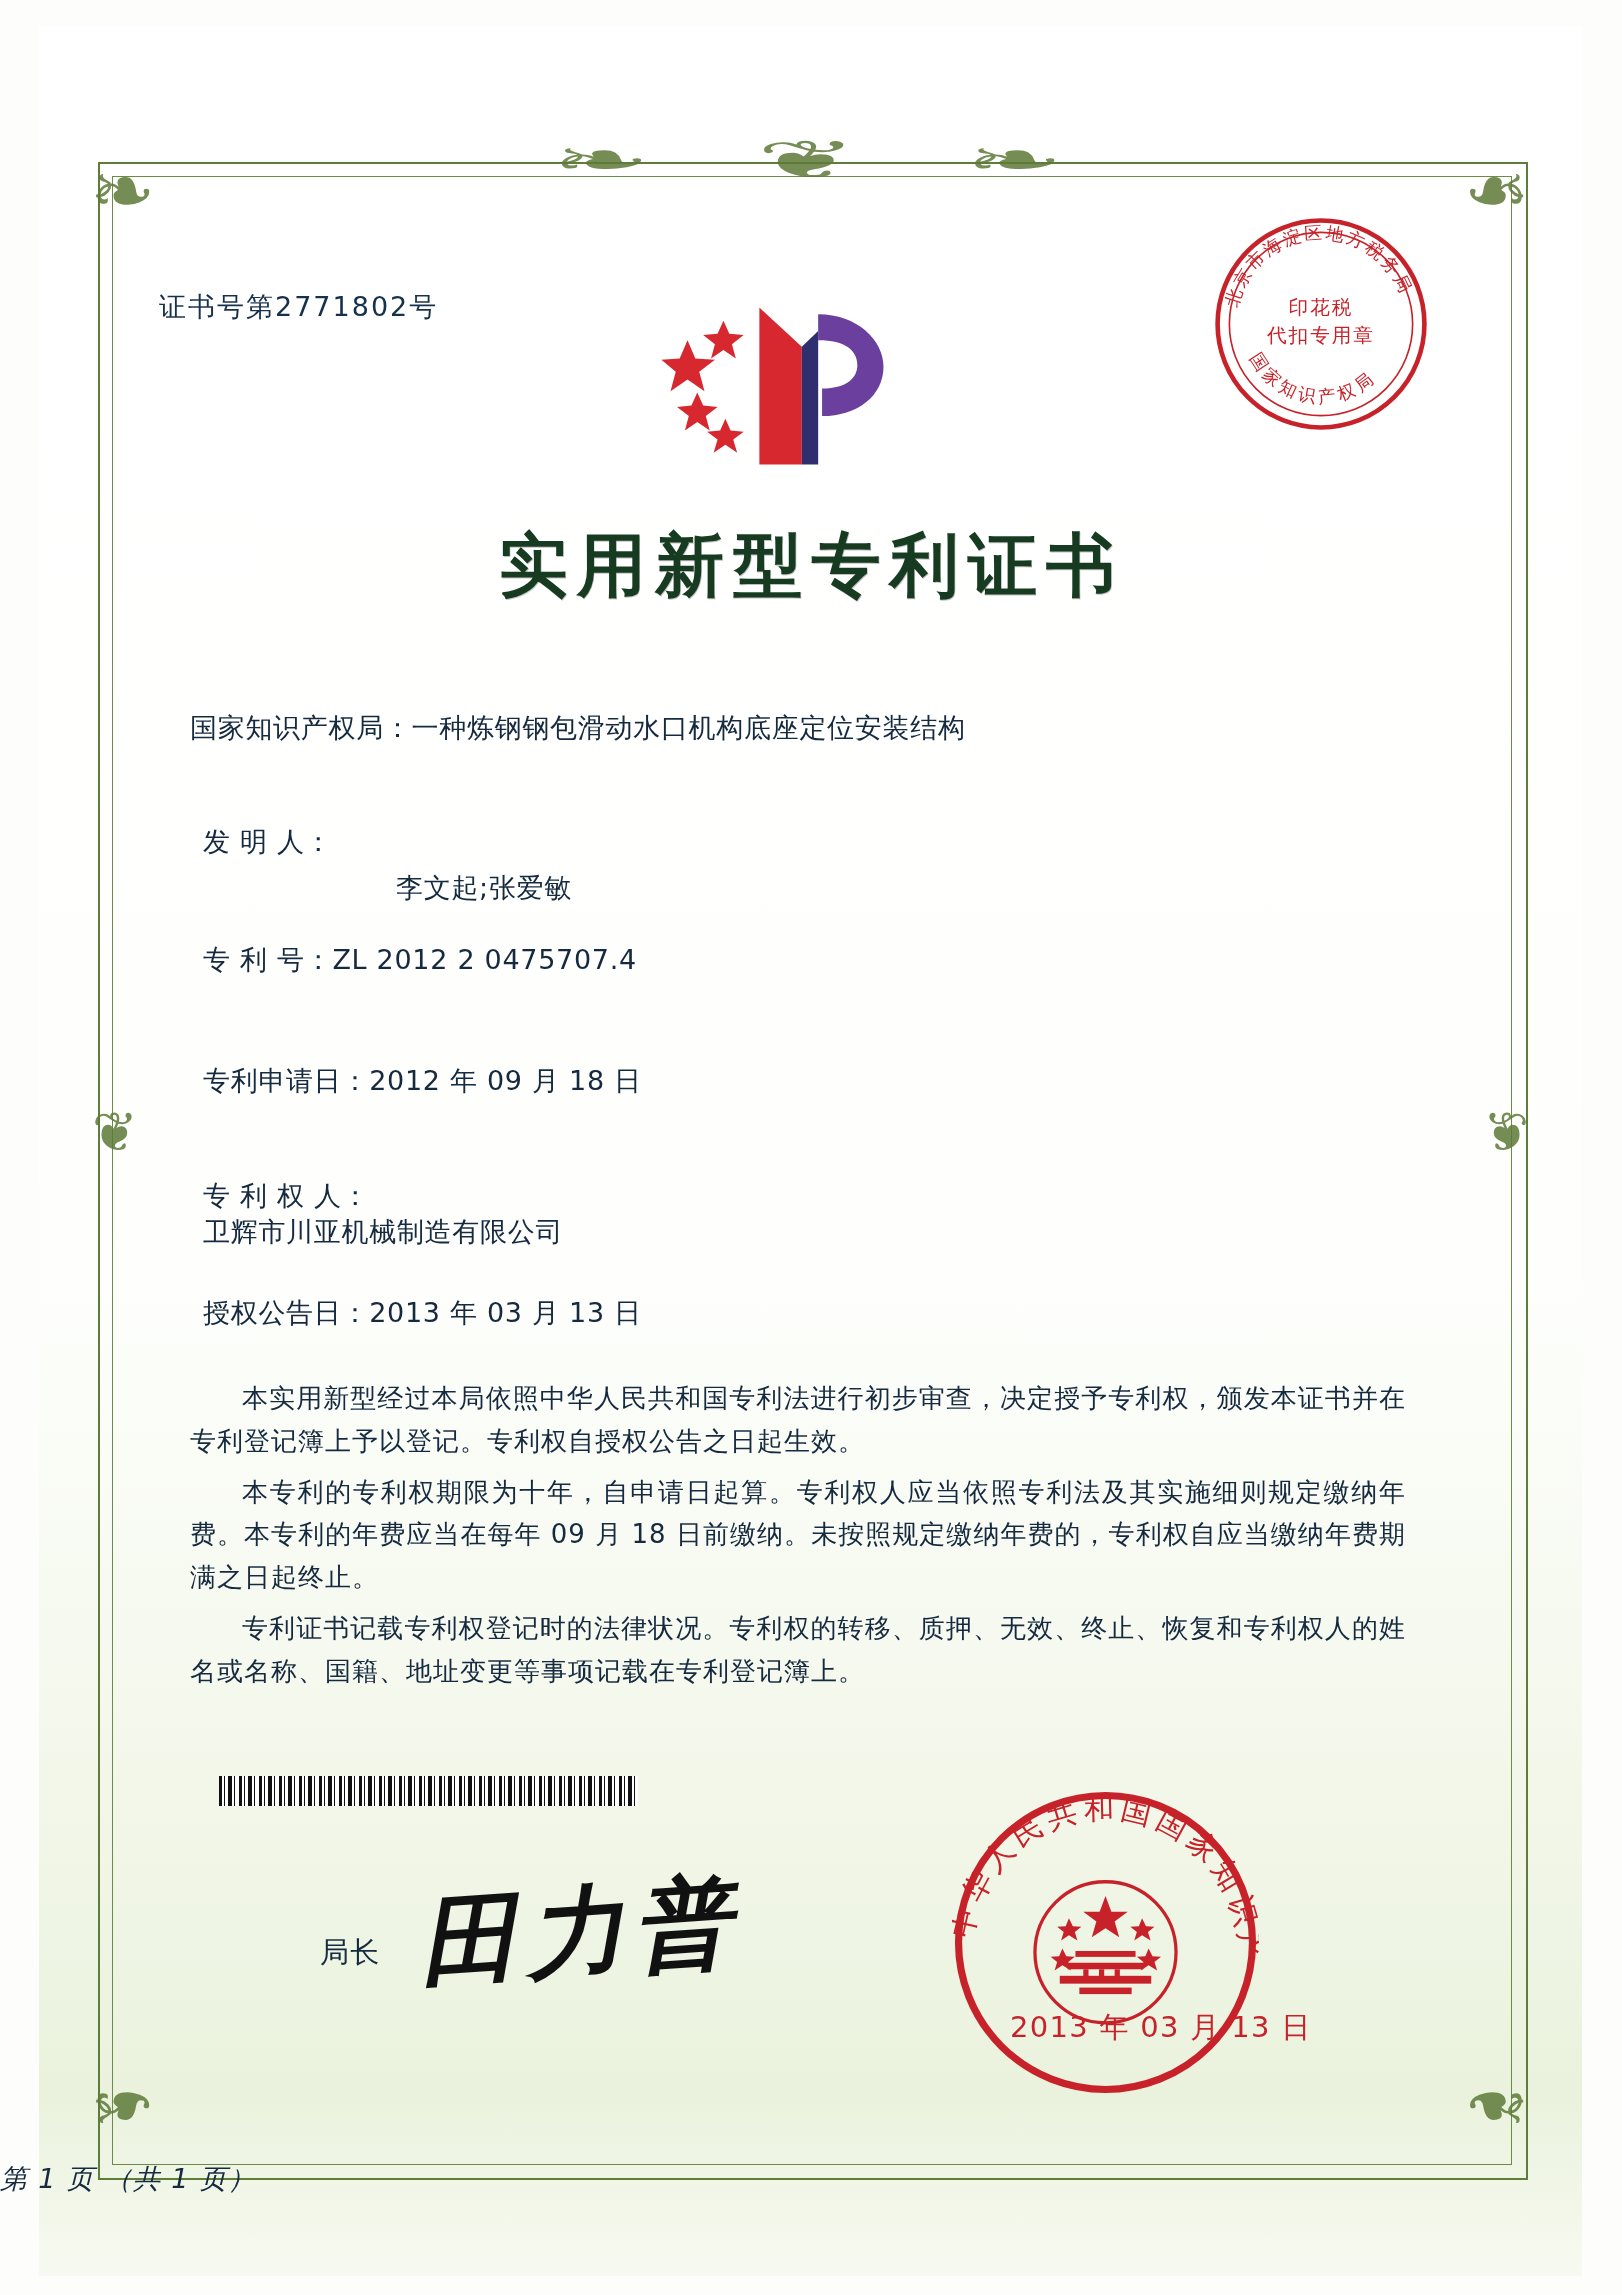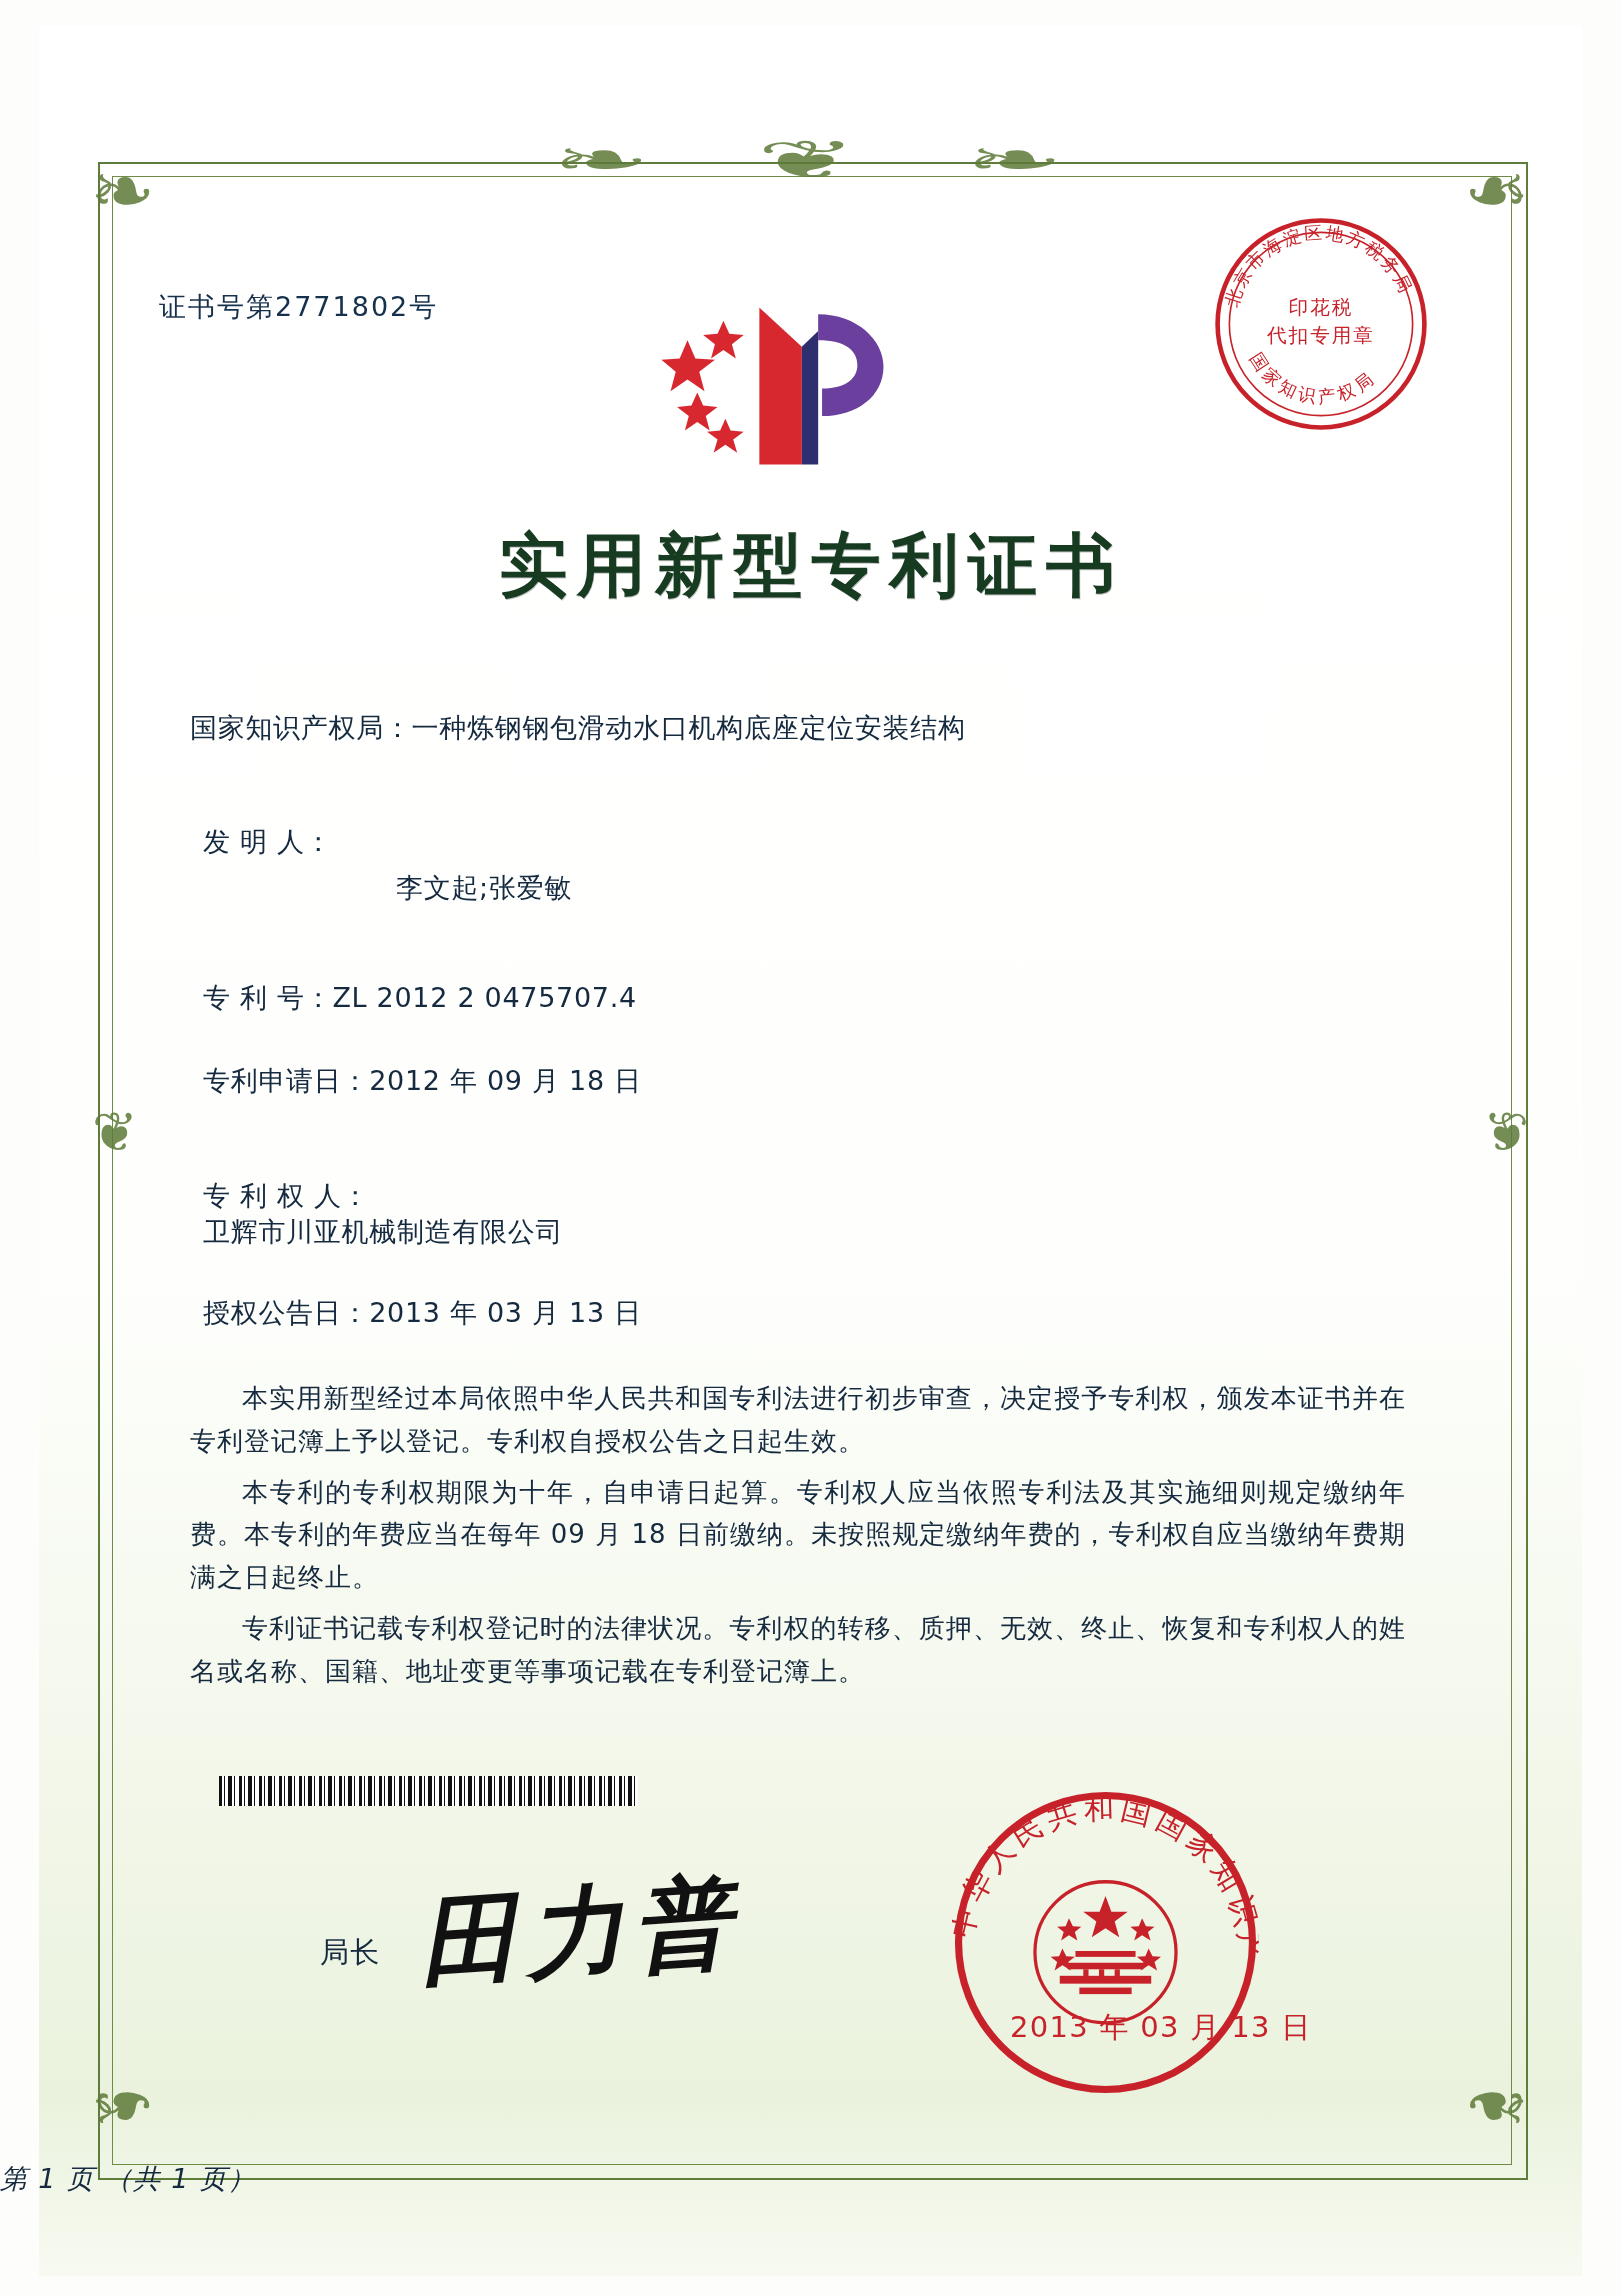--- a/index.html
+++ b/index.html
@@ -137,21 +137,21 @@
     letter-spacing: 0.7px;
   }
   .f-value {
     letter-spacing: 0.7px;
     text-align: center;
   }
 
   .row-name   { position: absolute; left: 0;   top: 0; }
   .row-inv    { position: absolute; left: 13px; top: 114px; }
   .row-inv2   { position: absolute; left: 206px; top: 160px; }
-  .row-pno    { position: absolute; left: 13px; top: 232px; margin-top: 38px; }
+  .row-pno    { position: absolute; left: 13px; top: 232px; }
   .row-appd   { position: absolute; left: 13px; top: 353px; }
   .row-owner  { position: absolute; left: 13px; top: 468px; flex-direction: column; }
   .row-grant  { position: absolute; left: 13px; top: 585px; }
 
   
   .paras {
     position: absolute;
     left: 190px; top: 1377px;
     width: 1216px;
     color: #15293f;

